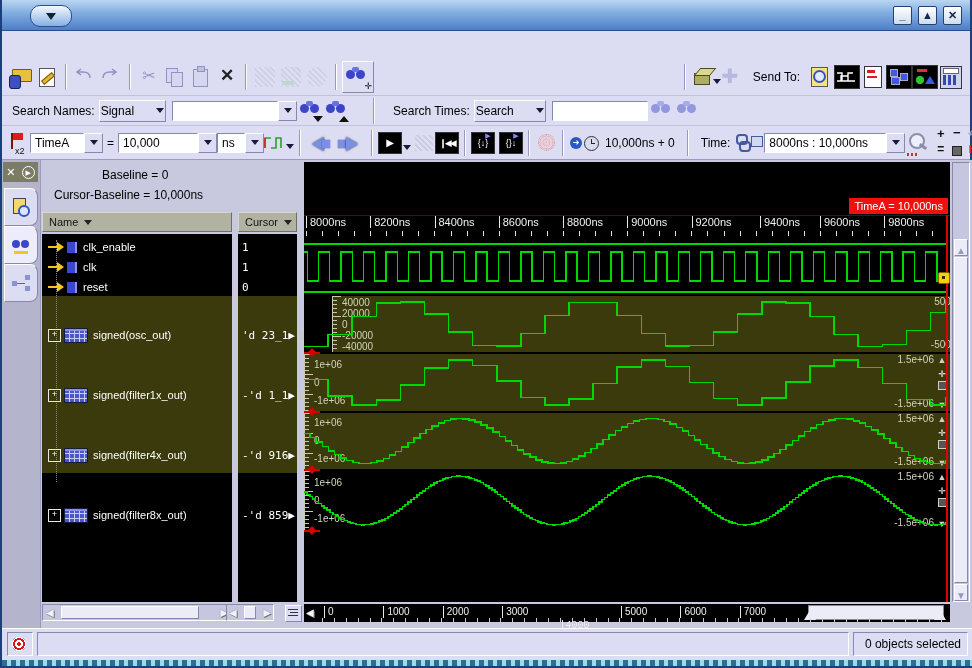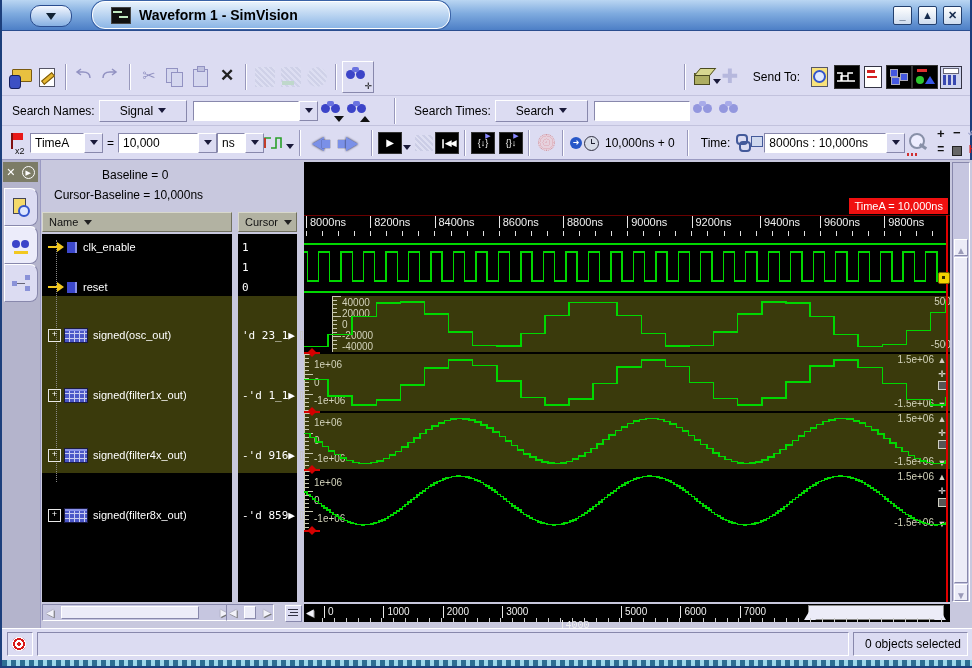--- a/index.html
+++ b/index.html
@@ -25,21 +25,21 @@
   .tb1{top:58px;height:38px;border-bottom:1px solid #c2c2dd}
   .tb2{top:96px;height:30px;border-bottom:1px solid #c2c2dd}
   .tb3{top:126px;height:34px;border-bottom:1px solid #9a9ac2}
   .sep{width:0;height:26px;border-left:1px solid #9898bc;border-right:1px solid #ffffff;margin:0 5px}
   .lbl{font-size:12px;color:#000;margin:0 4px;white-space:nowrap}
   .btn3d{background:#dcdcf2;border:1px solid;border-color:#fff #8888ac #8888ac #fff}
   .combo{display:inline-flex;align-items:stretch;height:20px}
   .combo .field{background:#fff;border:1px solid;border-color:#8888ac #fff #fff #8888ac;font-size:12px;padding:2px 4px;display:flex;align-items:center;white-space:nowrap}
   .combo .dd{width:17px;background:#dcdcf2;border:1px solid;border-color:#fff #8888ac #8888ac #fff;display:flex;align-items:center;justify-content:center}
   .tri{width:0;height:0;border-left:4px solid transparent;border-right:4px solid transparent;border-top:5px solid #1a1a3a}
-  .ddbtn{display:inline-flex;align-items:center;gap:5px;height:20px;padding:0 20px;font-size:12px;background:#dcdcf2;border:1px solid;border-color:#fff #8888ac #8888ac #fff}
+  .ddbtn{display:inline-flex;align-items:center;gap:22px;height:20px;padding:0 1px;font-size:12px;background:#dcdcf2;border:1px solid;border-color:#fff #8888ac #8888ac #fff}
   .ico{position:relative;width:26px;height:26px;display:inline-block;flex:none}
   .dim{opacity:.45}
   
   .binoc{position:absolute;left:3px;top:8px;width:9px;height:9px;border-radius:50%;background:#3c44c8;box-shadow:10px 0 0 #3c44c8}
   .binoc::after{content:"";position:absolute;left:6px;top:-3px;width:7px;height:5px;background:#6a72e0;border-radius:2px}
   .blackico{width:22px;height:20px;background:#000;border:1px solid #333;display:flex;align-items:center;justify-content:center;color:#fff;flex:none}
   
   .main{position:absolute;left:0;top:160px;width:972px;height:468px;background:#c8c8de}
   .sidestrip{position:absolute;left:0;top:0;width:38px;height:468px;background:#b4b4cc;border-right:1px solid #9a9ac2}
   .side-hdr{position:absolute;left:1px;top:2px;width:35px;height:20px;background:#7c7c66;color:#fff;display:flex;align-items:center;justify-content:space-around;font-size:11px}
@@ -87,27 +87,20 @@
 </style>
 </head>
 <body>
 
 <div class="win">
 
   <div class="titlebar">
     <div class="oval-btn">
         <span class="tri-dn"></span>
       </div>
-    <div class="title-tab">
-      <span class="app-icon">
-          <i style="top:3px;width:9px"></i>
-          <i style="top:8px;left:7px;width:9px"></i>
-        </span>
-      <span class="title-text">Waveform 1 - SimVision</span>
-    </div>
     <div class="win-btns">
       <span class="wbtn">_</span>
       <span class="wbtn">▲</span>
       <span class="wbtn">✕</span>
     </div>
   </div>
 
 
   <div class="tbar tb1">
     <span class="ico">
@@ -372,20 +365,28 @@
       <div class="panel-black" style="left:2px;top:74px;width:190px;height:368px" id="names-tree">
         <div class="olive" style="position:absolute;left:0;top:62px;width:100%;height:177px"></div>
         <div style="position:absolute;left:14px;top:6px;bottom:120px;width:0;border-left:1px dotted #888"></div>
       <div class="sigrow" style="left: 6px; top: 3px; width: 182px;">
             <span class="arrowico">
               <i class="tail"></i>
               <i class="head"></i>
             </span>
             <span class="gatebox"></span>
             <span>clk_enable</span>
+          </div>
+          <div class="sigrow" style="left: 6px; top: 23px; width: 182px;">
+            <span class="arrowico">
+              <i class="tail"></i>
+              <i class="head"></i>
+            </span>
+            <span class="gatebox"></span>
+            <span>clk</span>
           </div>
           <div class="sigrow" style="left: 6px; top: 43px; width: 182px;">
             <span class="arrowico">
               <i class="tail"></i>
               <i class="head"></i>
             </span>
             <span class="gatebox"></span>
             <span>reset</span>
           </div>
           <div class="sigrow" style="left: 6px; top: 91px; width: 182px;">

